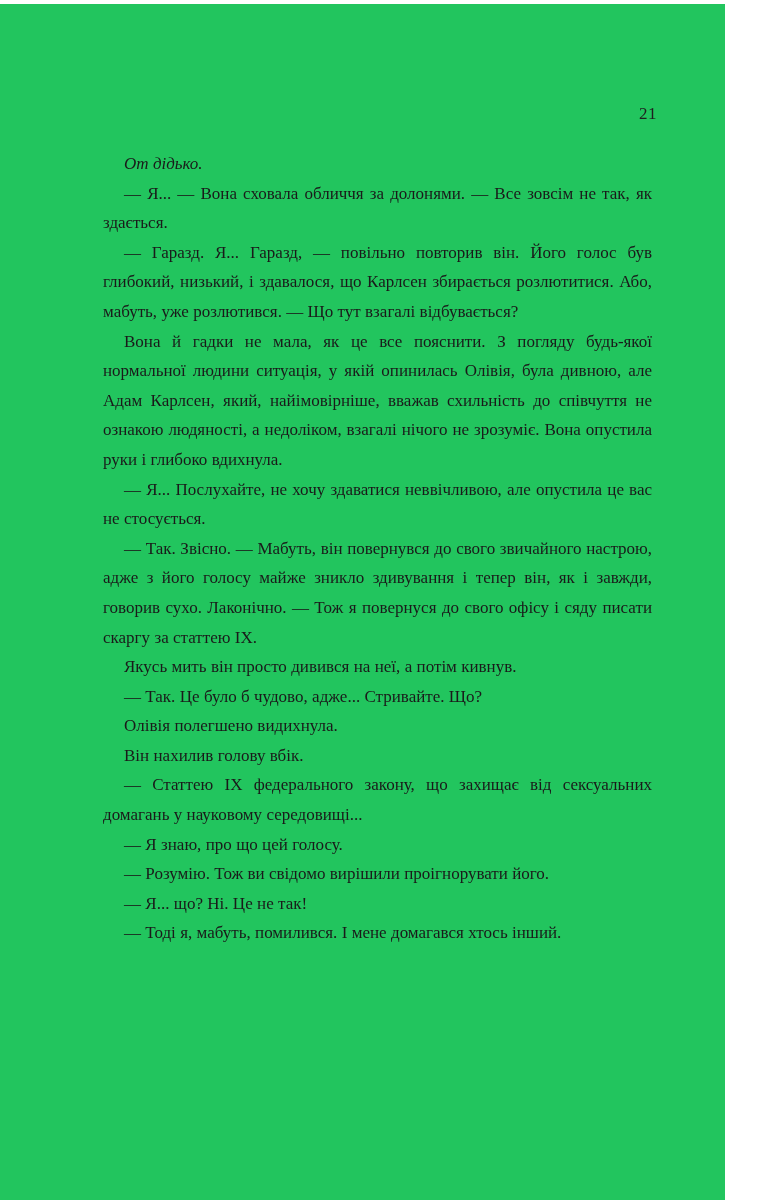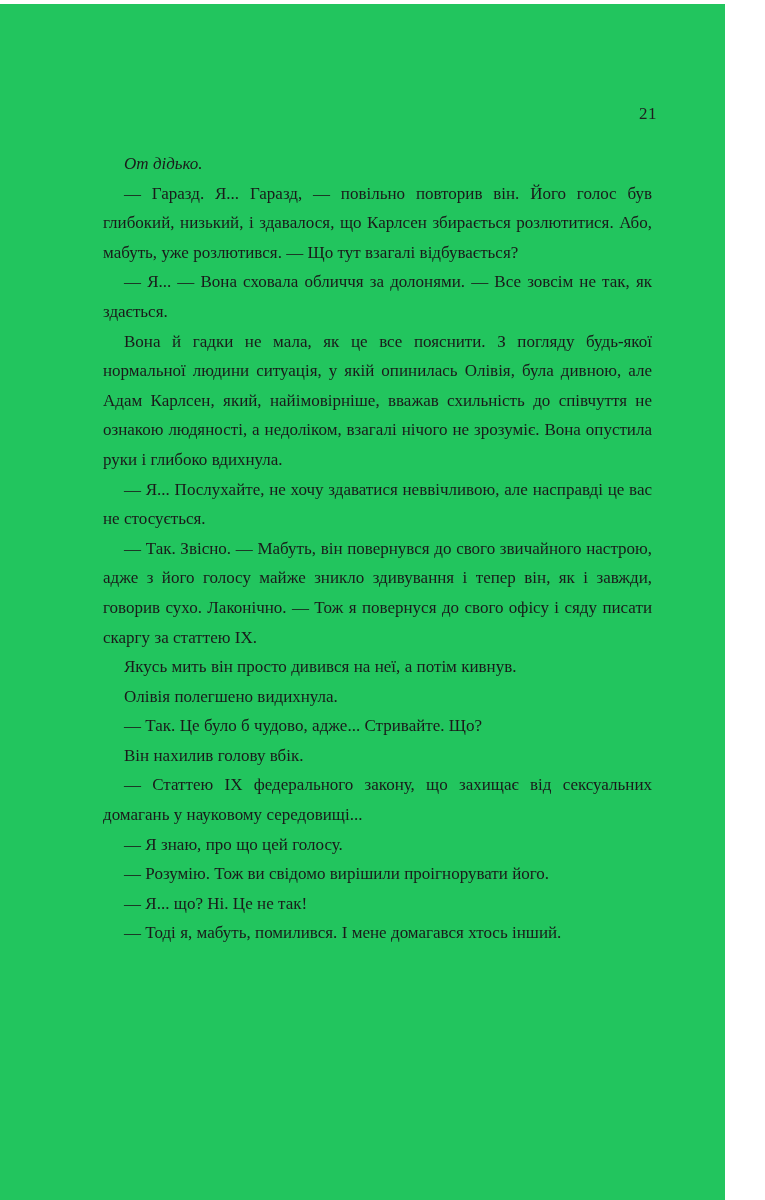--- a/index.html
+++ b/index.html
@@ -69,28 +69,28 @@
 </head>
 <body>
 
 <div class="page">
 
   <div class="folio">21</div>
 
   <div class="textblock">
 
     <p class="para italic">От дідько.</p>
+    <p class="para">— Я... — Вона сховала обличчя за долонями. — Все зовсім не так, як здається.</p>
     <p class="para">— Гаразд. Я... Гаразд, — повільно повторив він. Його голос був глибокий, низький, і здавалося, що Карлсен збирається розлютитися. Або, мабуть, уже розлютився. — Що тут взагалі відбувається?</p>
-    <p class="para">— Я... — Вона сховала обличчя за долонями. — Все зовсім не так, як здається.</p>
     <p class="para">Вона й гадки не мала, як це все пояснити. З погляду будь-якої нормальної людини ситуація, у якій опинилась Олівія, була дивною, але Адам Карлсен, який, найімовірніше, вважав схильність до співчуття не ознакою людяності, а недоліком, взагалі нічого не зрозуміє. Вона опустила руки і глибоко вдихнула.</p>
-    <p class="para">— Я... Послухайте, не хочу здаватися неввічливою, але насправді це вас не стосується.</p>
+    <p class="para">— Я... Послухайте, не хочу здаватися неввічливою, але опустила це вас не стосується.</p>
     <p class="para">— Так. Звісно. — Мабуть, він повернувся до свого звичайного настрою, адже з його голосу майже зникло здивування і тепер він, як і завжди, говорив сухо. Лаконічно. — Тож я повернуся до свого офісу і сяду писати скаргу за статтею IX.</p>
     <p class="para">Якусь мить він просто дивився на неї, а потім кивнув.</p>
+    <p class="para">— Так. Це було б чудово, адже... Стривайте. Що?</p>
     <p class="para">Олівія полегшено видихнула.</p>
-    <p class="para">— Так. Це було б чудово, адже... Стривайте. Що?</p>
     <p class="para">Він нахилив голову вбік.</p>
     <p class="para">— Статтею IX федерального закону, що захищає від сексуальних домагань у науковому середовищі...</p>
     <p class="para">— Я знаю, про що цей голосу.</p>
     <p class="para">— Розумію. Тож ви свідомо вирішили проігнорувати його.</p>
     <p class="para">— Я... що? Ні. Це не так!</p>
     <p class="para">— Тоді я, мабуть, помилився. І мене домагався хтось інший.</p>
 
   </div>
 </div>
 

